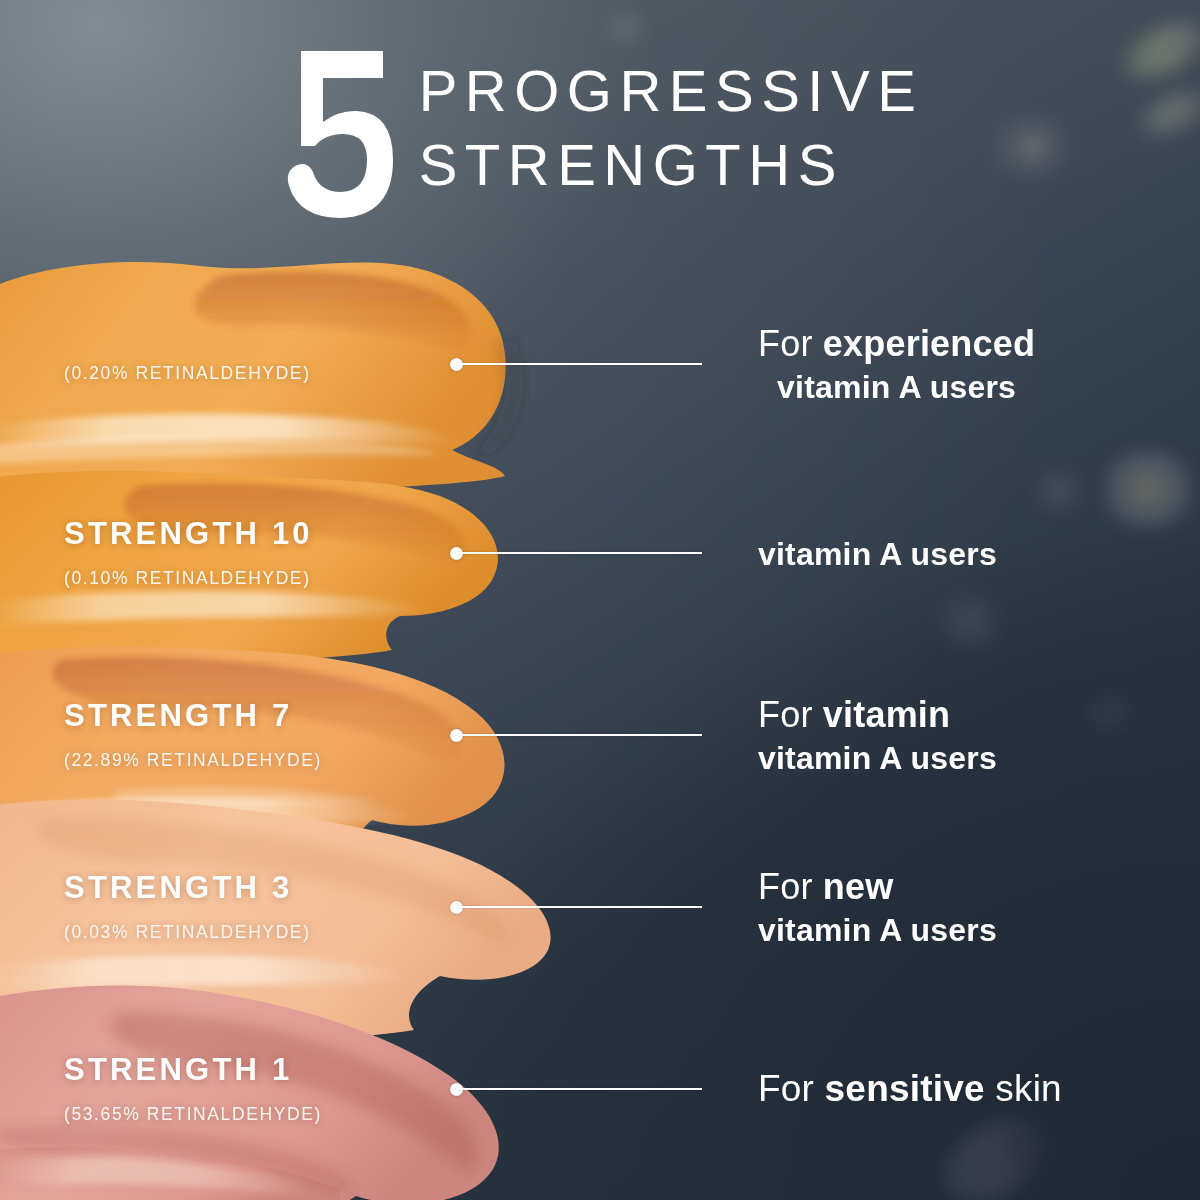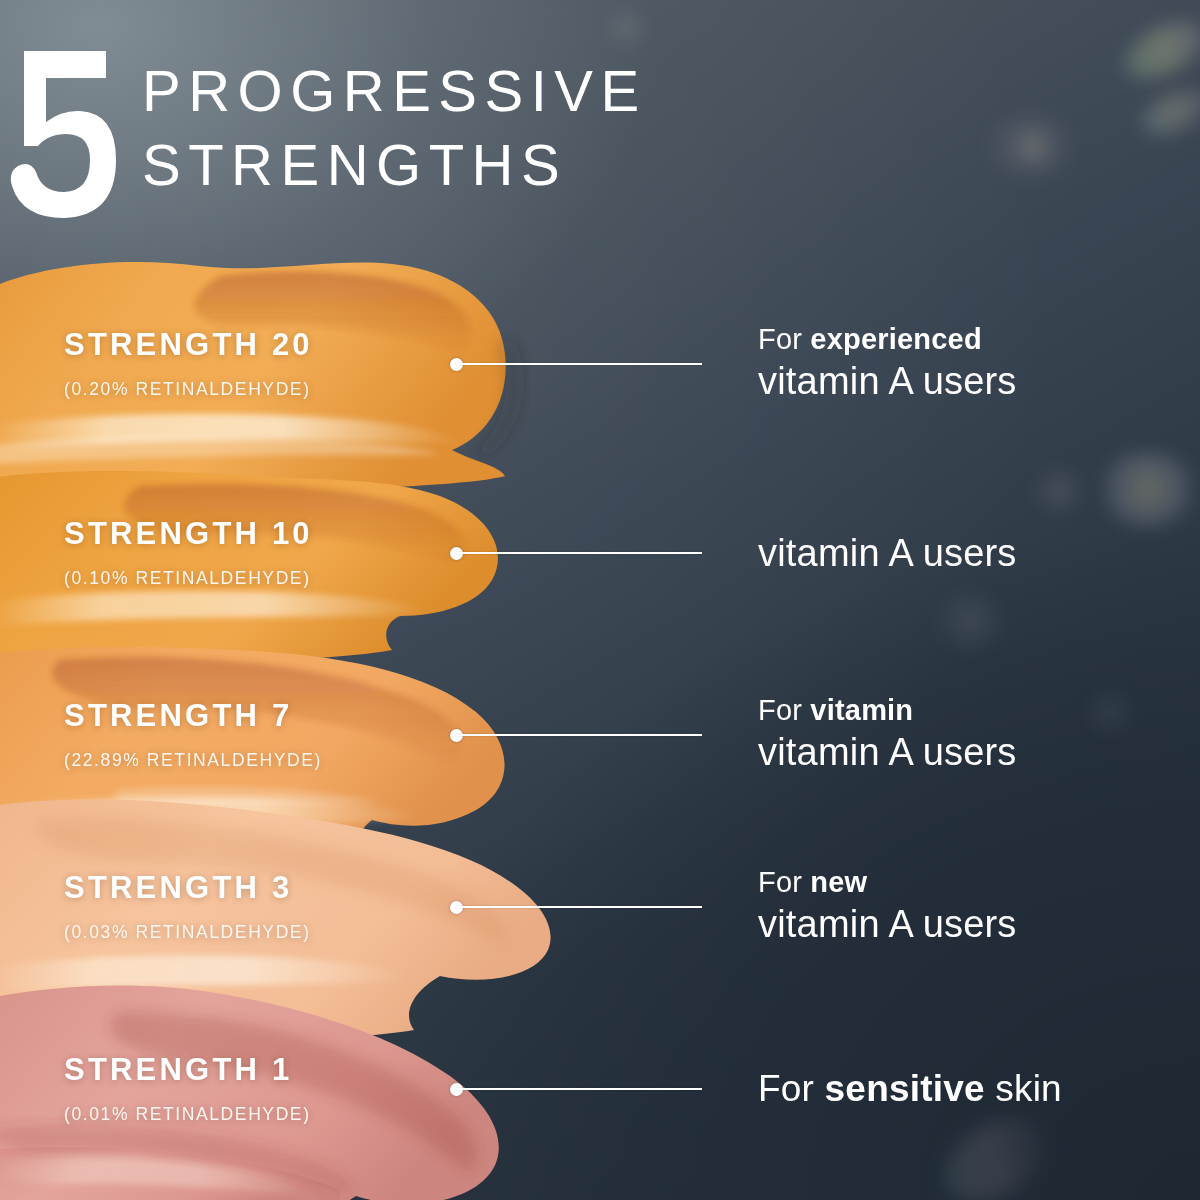--- a/index.html
+++ b/index.html
@@ -27,21 +27,21 @@
   }
 
   
   .bokeh { position:absolute; border-radius:50%; filter:blur(9px); pointer-events:none; }
 
   
   .headline {
     position:absolute;
     left:0; right:0; top:44px;
     display:flex;
-    justify-content:flex-start;
+    justify-content:center;
     align-items:flex-start;
     z-index:6;
   }
   .big-five {
     position:relative;
     width:120px; height:172px;
     margin-right:22px;
     margin-top:4px;
     flex:0 0 auto;
   }
@@ -110,22 +110,22 @@
 
   
   .desc {
     position:absolute;
     left:758px;
     transform:translateY(-50%);
     color:#ffffff;
     line-height:1.21;
     white-space:nowrap;
   }
-  .desc .l1 { font-size:29px; font-weight:300; letter-spacing:0.2px; }
-  .desc .l2 { font-size:38px; font-weight:400; letter-spacing:0.2px; margin-top:2px; }
+  .desc .l1 { font-size:36px; font-weight:300; letter-spacing:0.2px; }
+  .desc .l2 { font-size:32px; font-weight:700; letter-spacing:0.2px; margin-top:2px;text-align:center; }
   .desc b { font-weight:700; }
   .desc.single .l1 { font-size:37px; }
 </style>
 </head>
 <body>
 
 <div id="stage">
 
   <div class="bokeh" style="left:1122px; top:28px; width:86px; height:44px; transform:rotate(-28deg);
               background:linear-gradient(100deg, rgba(150,200,150,0.26), rgba(220,220,160,0.30), rgba(190,170,200,0.20));"></div>
@@ -303,21 +303,20 @@
         M -10 912 C 70 902, 180 906, 270 926 C 300 934, 318 942, 322 948
         C 260 940, 150 932, 60 934 C 20 935, 0 930, -10 926 Z"></path>
 
       <path fill="rgba(25,35,45,0.18)" filter="url(#softer)" d="
         M 498 96 C 516 140, 500 186, 470 204 L 492 204 C 524 176, 534 126, 512 86 Z"></path>
     </svg>
   </div>
 
   <div class="row" style="top:364px;">
     <div class="strength-label">
-      <div class="strength-title">STRENGTH 20</div>
       <div class="strength-sub">(0.20% RETINALDEHYDE)</div>
     </div>
     <div class="connector" style="left:450px; width:252px;">
       <span class="dot"></span>
       <span class="line" style="width:246px;"></span>
     </div>
     <div class="desc">
       <div class="l1"><span>For </span><b>experienced</b><span></span></div>
       <div class="l2">vitamin A users</div>
     </div>
@@ -363,21 +362,21 @@
     </div>
     <div class="desc">
       <div class="l1"><span>For </span><b>new</b><span></span></div>
       <div class="l2">vitamin A users</div>
     </div>
   </div>
 
   <div class="row" style="top:1089px;">
     <div class="strength-label">
       <div class="strength-title">STRENGTH 1</div>
-      <div class="strength-sub">(0.01% RETINALDEHYDE)</div>
+      <div class="strength-sub">(53.65% RETINALDEHYDE)</div>
     </div>
     <div class="connector" style="left:450px; width:252px;">
       <span class="dot"></span>
       <span class="line" style="width:246px;"></span>
     </div>
     <div class="desc single">
       <div class="l1"><span>For </span><b>sensitive</b><span> skin</span></div>
     </div>
   </div>
 

